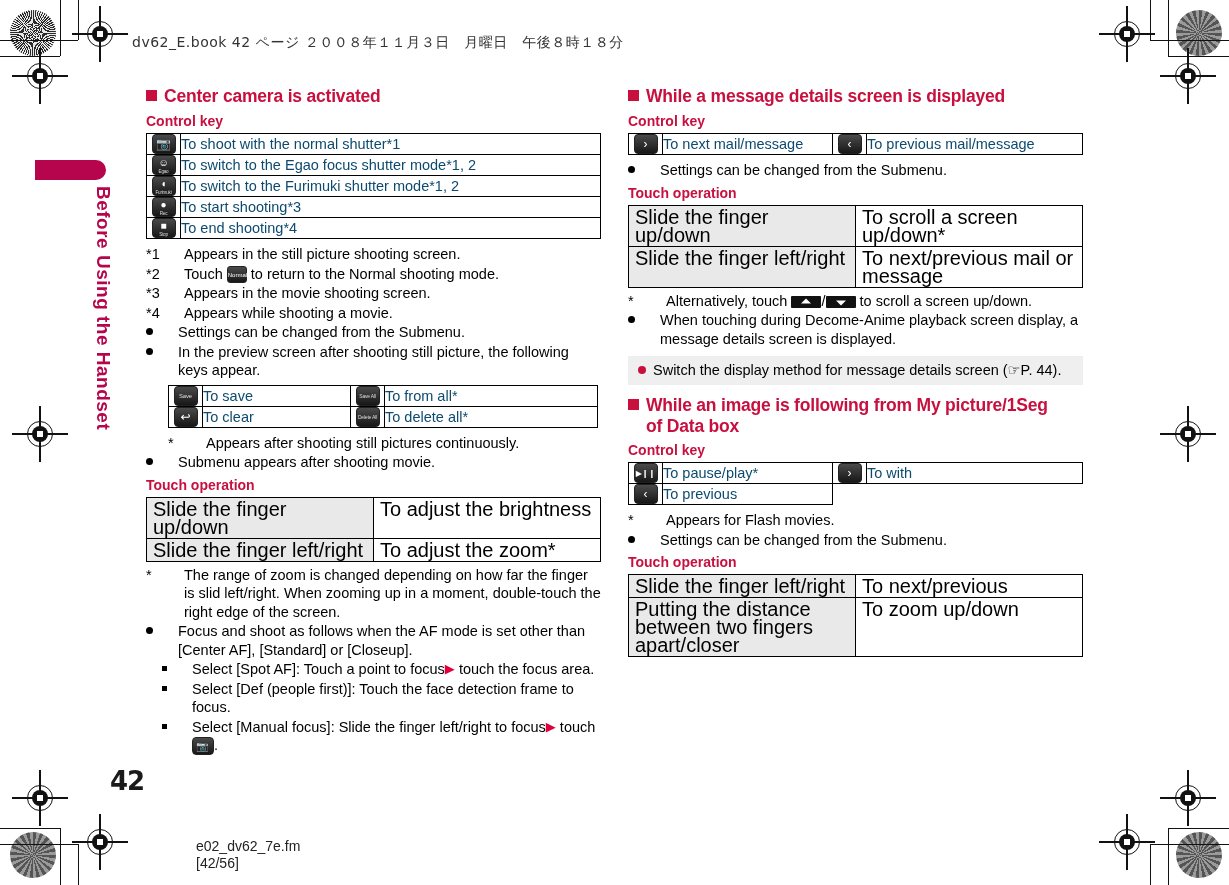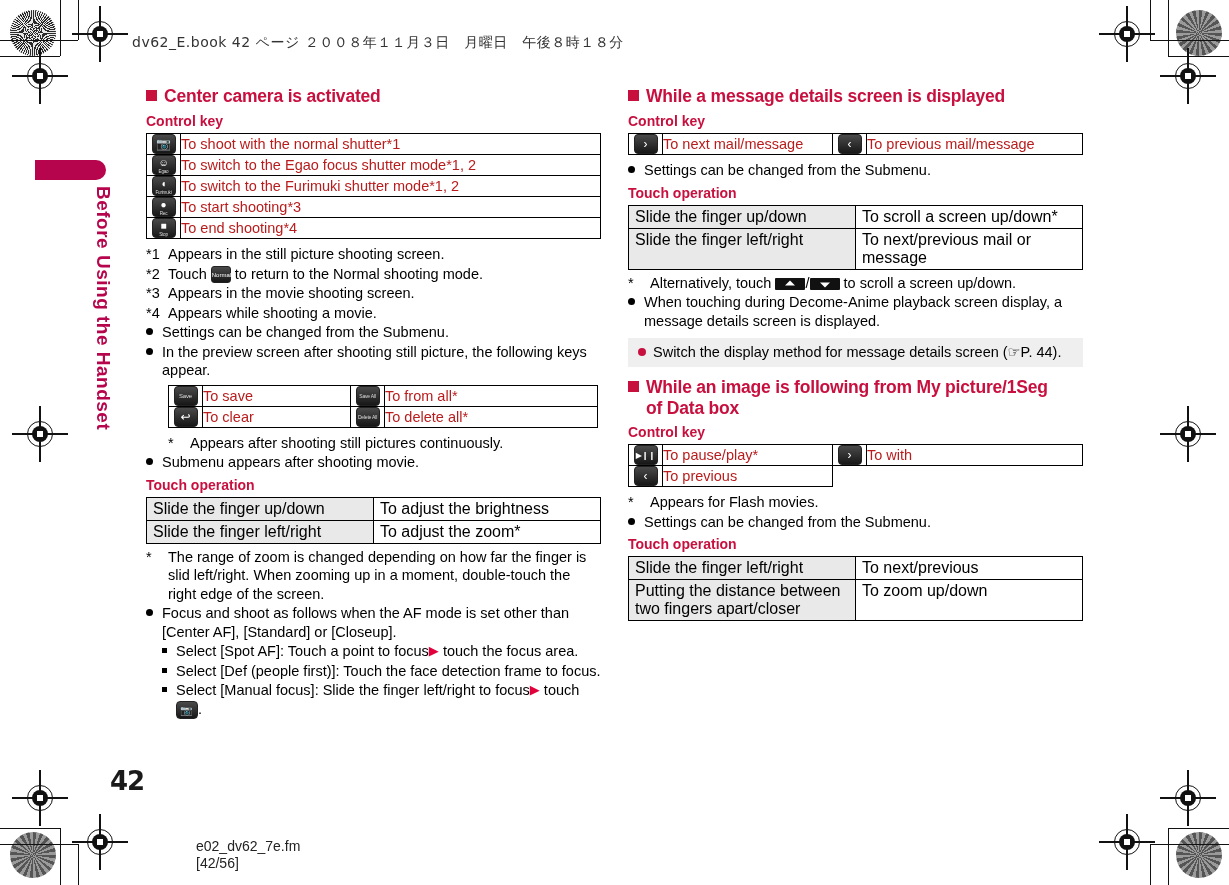--- a/index.html
+++ b/index.html
@@ -61,52 +61,52 @@
   h2.sec .sq { display:inline-block; width:11px; height:11px; background:#c8103f;
                margin-right:7px; vertical-align:1px; }
   h2.sec .indent2 { display:block; padding-left:18px; }
 
   h3.sub { color:#c8103f; font-size:14px; font-weight:bold; margin:0 0 4px 0; }
 
   
   table.keytable { border-collapse:collapse; width:100%; margin:0 0 6px 0; }
   table.keytable td { border:1.3px solid #000; padding:0; vertical-align:middle; }
   td.kc { width:34px; text-align:center; padding:3px 3px; }
-  td.lc { font-size:14.5px; padding:3px 6px; color:#b91c1c; line-height:18px; }
+  td.lc { font-size:14.5px; padding:3px 6px; color:#0c4a6e; line-height:18px; }
 
   
   .key {
     display:inline-block; width:24px; height:20px; border-radius:4px;
     background: linear-gradient(#4a4a4a, #171717);
     border:1px solid #222; color:#fff; position:relative;
     vertical-align:middle;
   }
   .key .g { position:absolute; left:0; right:0; top:1px; text-align:center;
             font-size:10px; line-height:11px; color:#fff;}
   .key .lbl { position:absolute; left:0; right:0; bottom:0px; text-align:center;
               font-size:4.6px; line-height:5px; color:#ddd; letter-spacing:-0.2px;}
   .key.single .g { top:50%; transform:translateY(-50%); font-size:12px; }
 
   
   .fn { font-size:14.5px; line-height:18.5px; color:#000; margin:0; }
-  .fn .row { display:flex; margin-bottom:1px; }
+  .fn .row { display:flex; margin-bottom:1px;gap:16px; }
   .fn .mark { width:24px; flex:0 0 24px; }
   .fn .mark.star { width:22px; flex:0 0 22px; }
   .fn .txt { flex:1; }
   .bul { display:inline-block; width:7px; height:7px; background:#000; border-radius:50%;
          vertical-align:2px; }
   .sqbul { display:inline-block; width:5px; height:5px; background:#000;
            vertical-align:3px; }
 
   .sub-list { padding-left:16px; }
   .sub-list .row .mark { width:14px; flex:0 0 14px; }
 
   
   table.touch { border-collapse:collapse; width:100%; margin:0 0 4px 0; }
-  table.touch td { border:1.3px solid #000; font-size:16px; padding:2px 6px;
+  table.touch td { border:1.3px solid #000; font-size:20px; padding:2px 6px;
                    line-height:18px; vertical-align:top; }
   table.touch td.g { background:#e9e9e9; }
 
   
   .noteband { background:#efefef; padding:5px 8px 5px 10px; font-size:14.5px;
               line-height:19px; margin:8px 0 10px 0; }
   .noteband .rb { display:inline-block; width:8px; height:8px; background:#c8103f;
                   border-radius:50%; margin-right:7px; vertical-align:1px; }
 
   .ref { font-family:"DejaVu Sans", sans-serif; font-size:13px; }

